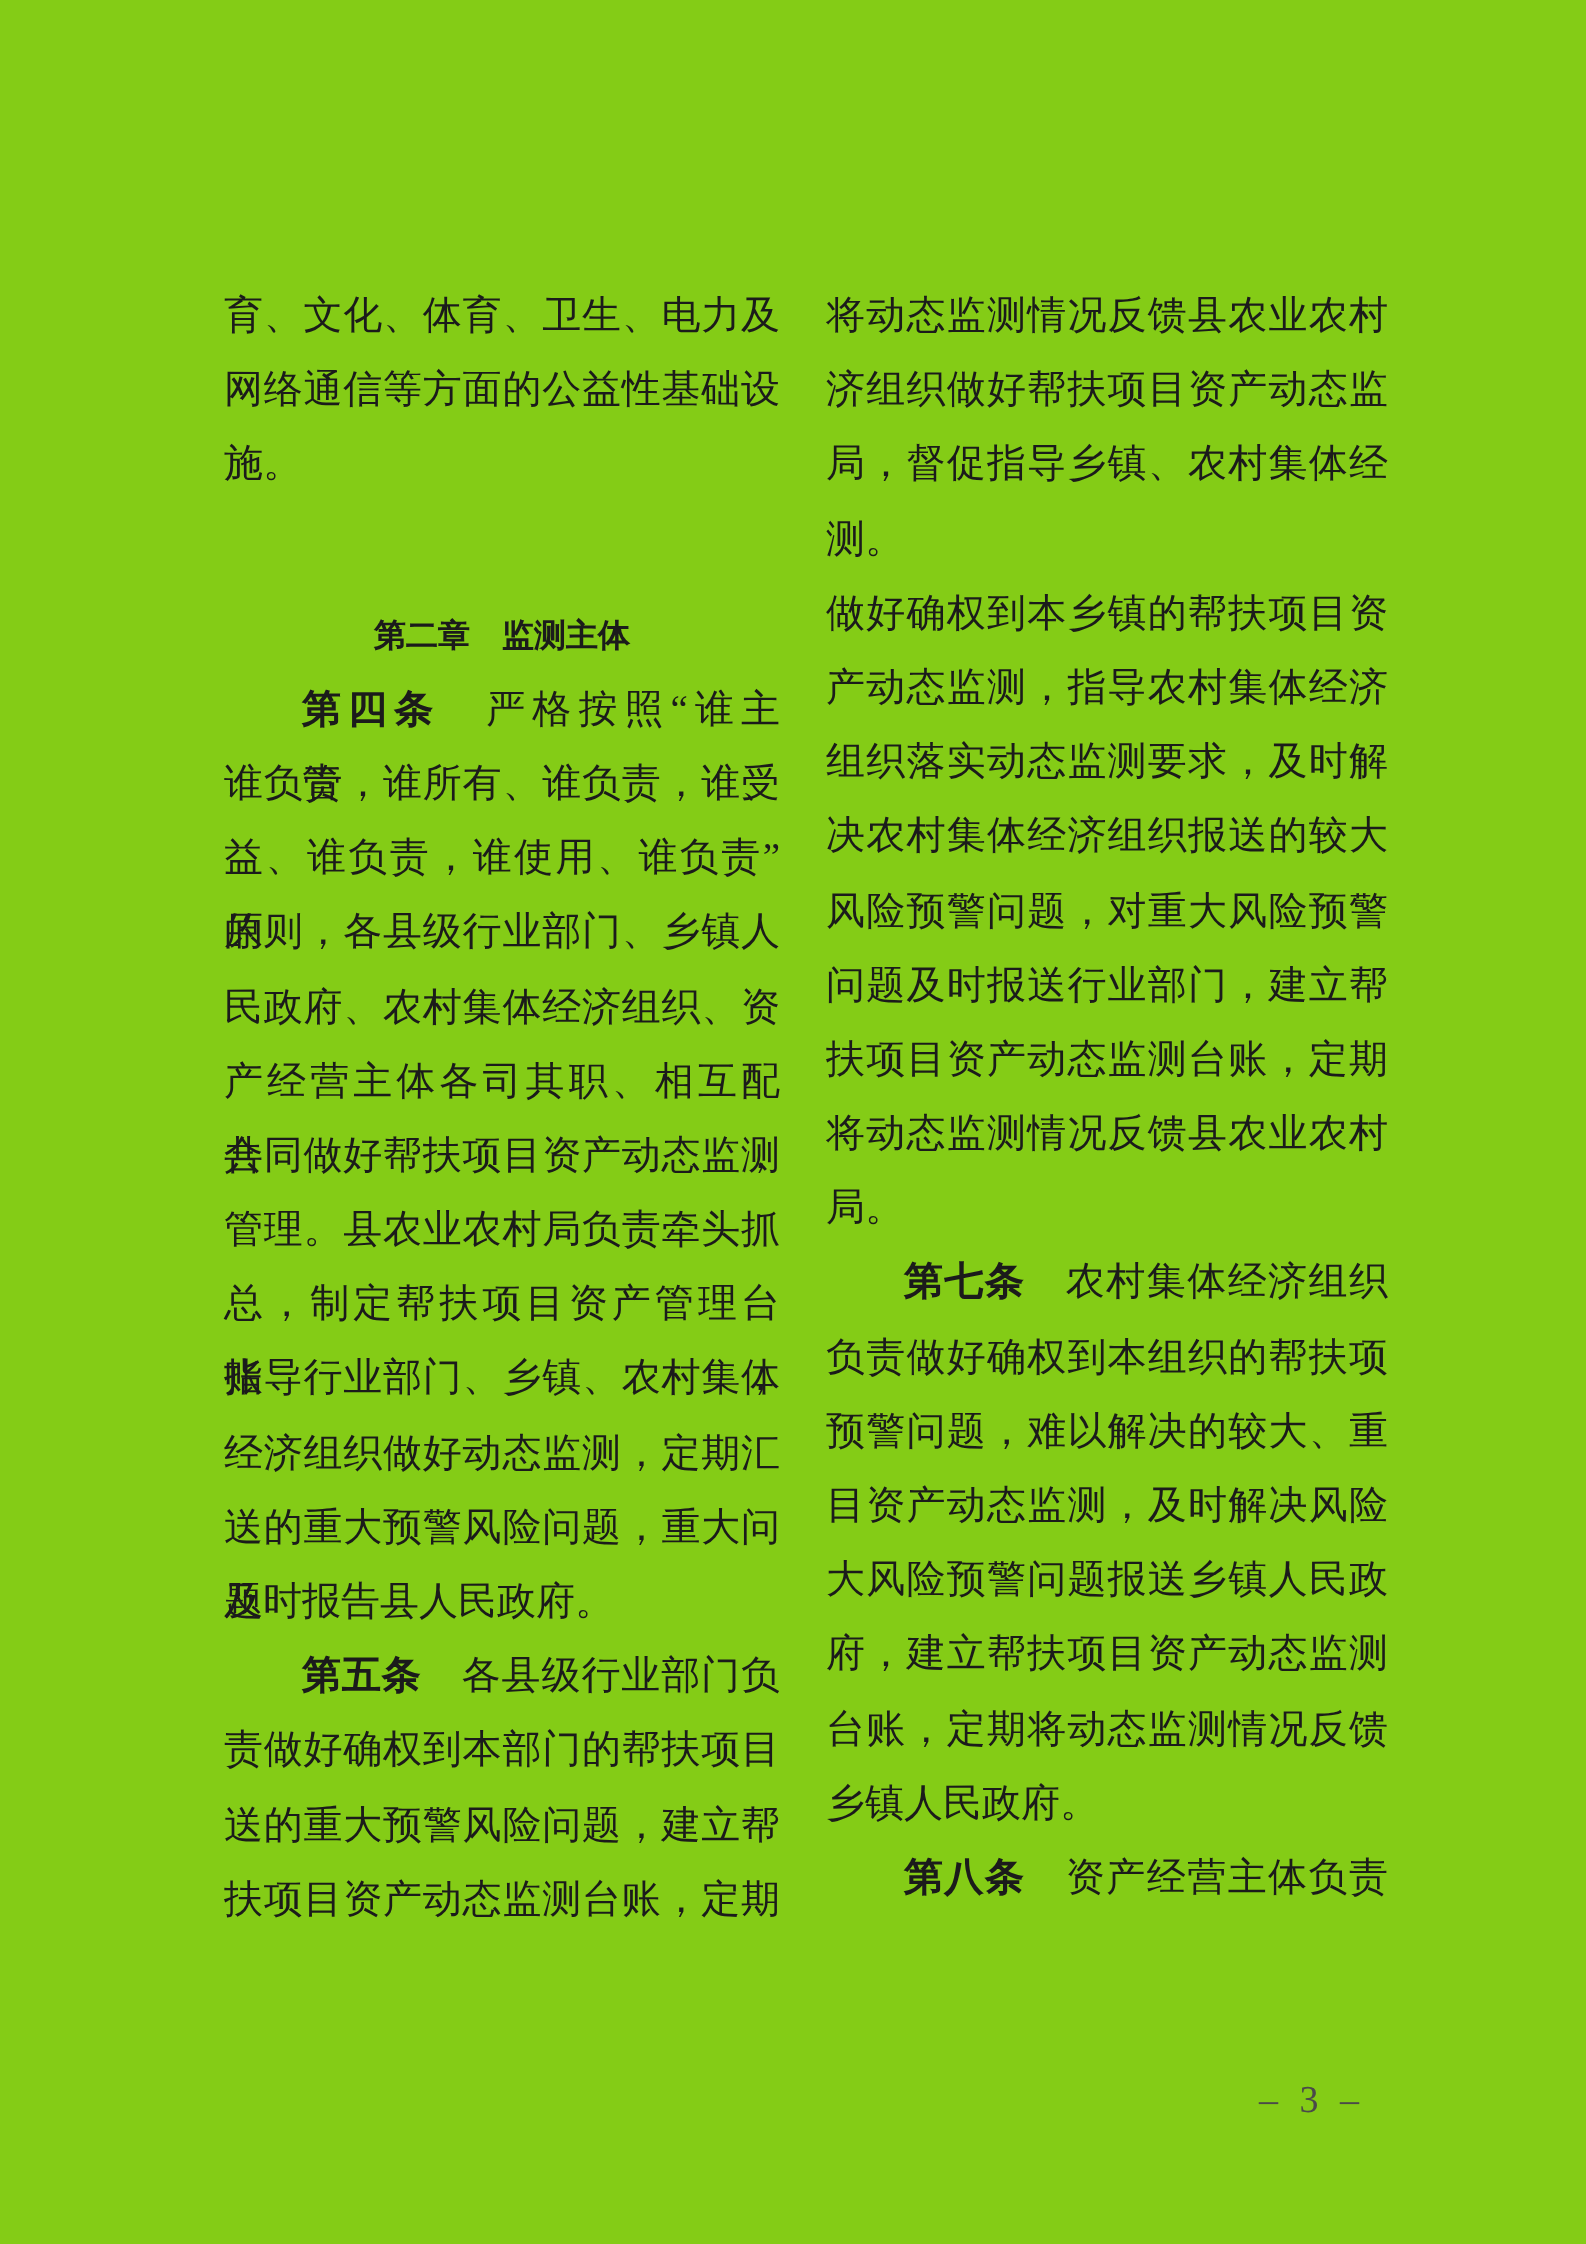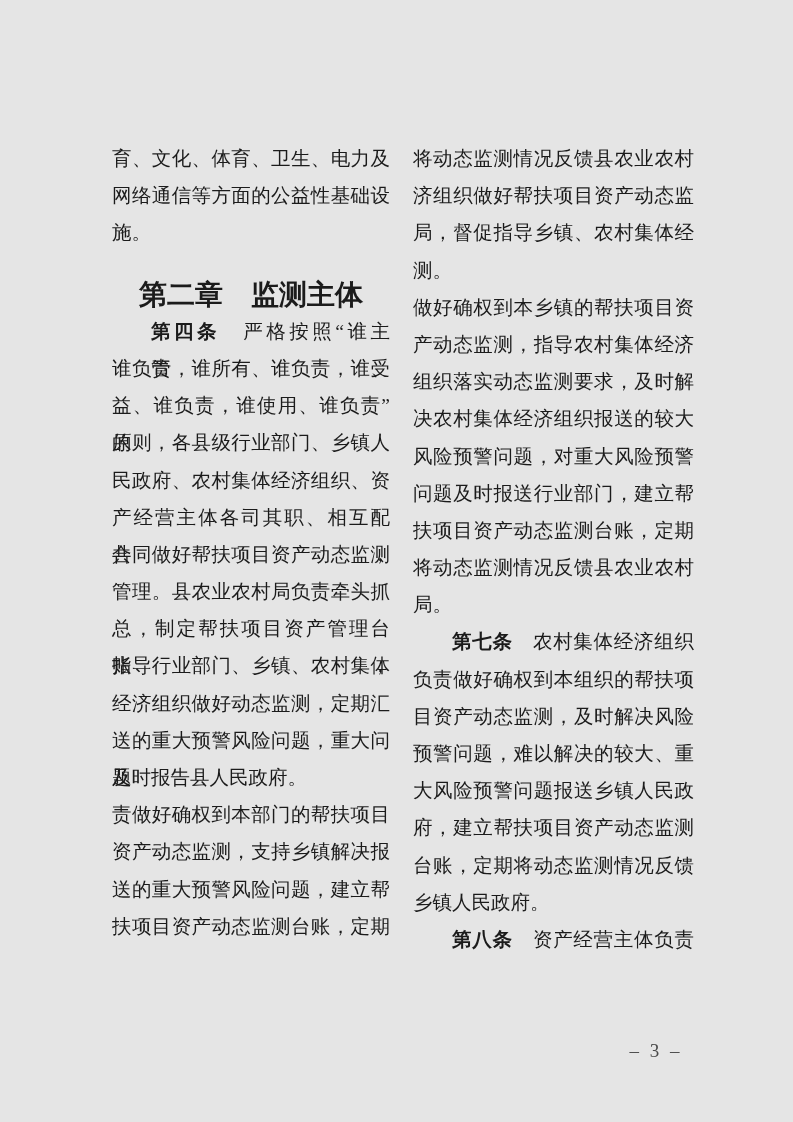--- a/index.html
+++ b/index.html
@@ -4,21 +4,21 @@
 <style>
   html, body {
     margin: 0;
     padding: 0;
     background: #ffffff;
   }
   .page {
     position: relative;
     width: 793px;
     height: 1122px;
-    background: #e5e5e5;
+    background: #84cc16;
     overflow: hidden;
     font-family: "Liberation Serif", "DejaVu Serif", serif;
     color: #1b1b1b;
   }
   .col {
     position: absolute;
     top: 140px;
   }
   .col-1 { left: 112px; width: 278px; }
   .col-2 { left: 413px; width: 281px; }
@@ -31,27 +31,27 @@
     white-space: nowrap;
   }
   .line.fill {
     white-space: normal;
     text-align-last: justify;
   }
   .line.indent {
     padding-left: 39px;
   }
   .line.heading {
-    margin-top: 24px;
+    margin-top: 48px;
     padding-left: 0;
     text-align: left;
     text-align-last: center;
     font-family: "Liberation Sans", "DejaVu Sans", sans-serif;
     font-weight: 700;
-    font-size: 28px;
+    font-size: 16px;
     white-space: nowrap;
   }
   .art-num {
     font-family: "Liberation Sans", "DejaVu Sans", sans-serif;
     font-weight: 700;
   }
   .page-number {
     position: absolute;
     top: 1038px;
     left: 618px;
@@ -79,43 +79,43 @@
       <div class="line fill">原则，各县级行业部门、乡镇人</div>
       <div class="line fill">民政府、农村集体经济组织、资</div>
       <div class="line fill">产经营主体各司其职、相互配合，</div>
       <div class="line fill">共同做好帮扶项目资产动态监测</div>
       <div class="line fill">管理。县农业农村局负责牵头抓</div>
       <div class="line fill">总，制定帮扶项目资产管理台账，</div>
       <div class="line fill">指导行业部门、乡镇、农村集体</div>
       <div class="line fill">经济组织做好动态监测，定期汇</div>
       <div class="line fill">送的重大预警风险问题，重大问题</div>
       <div class="line">及时报告县人民政府。</div>
+      <div class="line fill indent"><span class="art-num">第五条</span><span>　各县级行业部门负</span></div>
       <div class="line fill">责做好确权到本部门的帮扶项目</div>
-      <div class="line fill">资产动态监测，支持乡镇解决报</div>
       <div class="line fill">送的重大预警风险问题，建立帮</div>
       <div class="line fill">扶项目资产动态监测台账，定期</div>
     </div>
   <div class="col col-2">
       <div class="line fill">将动态监测情况反馈县农业农村</div>
       <div class="line fill">济组织做好帮扶项目资产动态监</div>
       <div class="line fill">局，督促指导乡镇、农村集体经</div>
       <div class="line">测。</div>
       <div class="line fill">做好确权到本乡镇的帮扶项目资</div>
       <div class="line fill">产动态监测，指导农村集体经济</div>
       <div class="line fill">组织落实动态监测要求，及时解</div>
       <div class="line fill">决农村集体经济组织报送的较大</div>
       <div class="line fill">风险预警问题，对重大风险预警</div>
       <div class="line fill">问题及时报送行业部门，建立帮</div>
       <div class="line fill">扶项目资产动态监测台账，定期</div>
       <div class="line fill">将动态监测情况反馈县农业农村</div>
       <div class="line">局。</div>
       <div class="line fill indent"><span class="art-num">第七条</span><span>　农村集体经济组织</span></div>
       <div class="line fill">负责做好确权到本组织的帮扶项</div>
+      <div class="line fill">预警问题，难以解决的较大、重</div>
       <div class="line fill">目资产动态监测，及时解决风险</div>
-      <div class="line fill">预警问题，难以解决的较大、重</div>
       <div class="line fill">大风险预警问题报送乡镇人民政</div>
       <div class="line fill">府，建立帮扶项目资产动态监测</div>
       <div class="line fill">台账，定期将动态监测情况反馈</div>
       <div class="line">乡镇人民政府。</div>
       <div class="line fill indent"><span class="art-num">第八条</span><span>　资产经营主体负责</span></div>
     </div>
   <div class="page-number">– 3 –</div>
 </div>
 
 </body></html>

